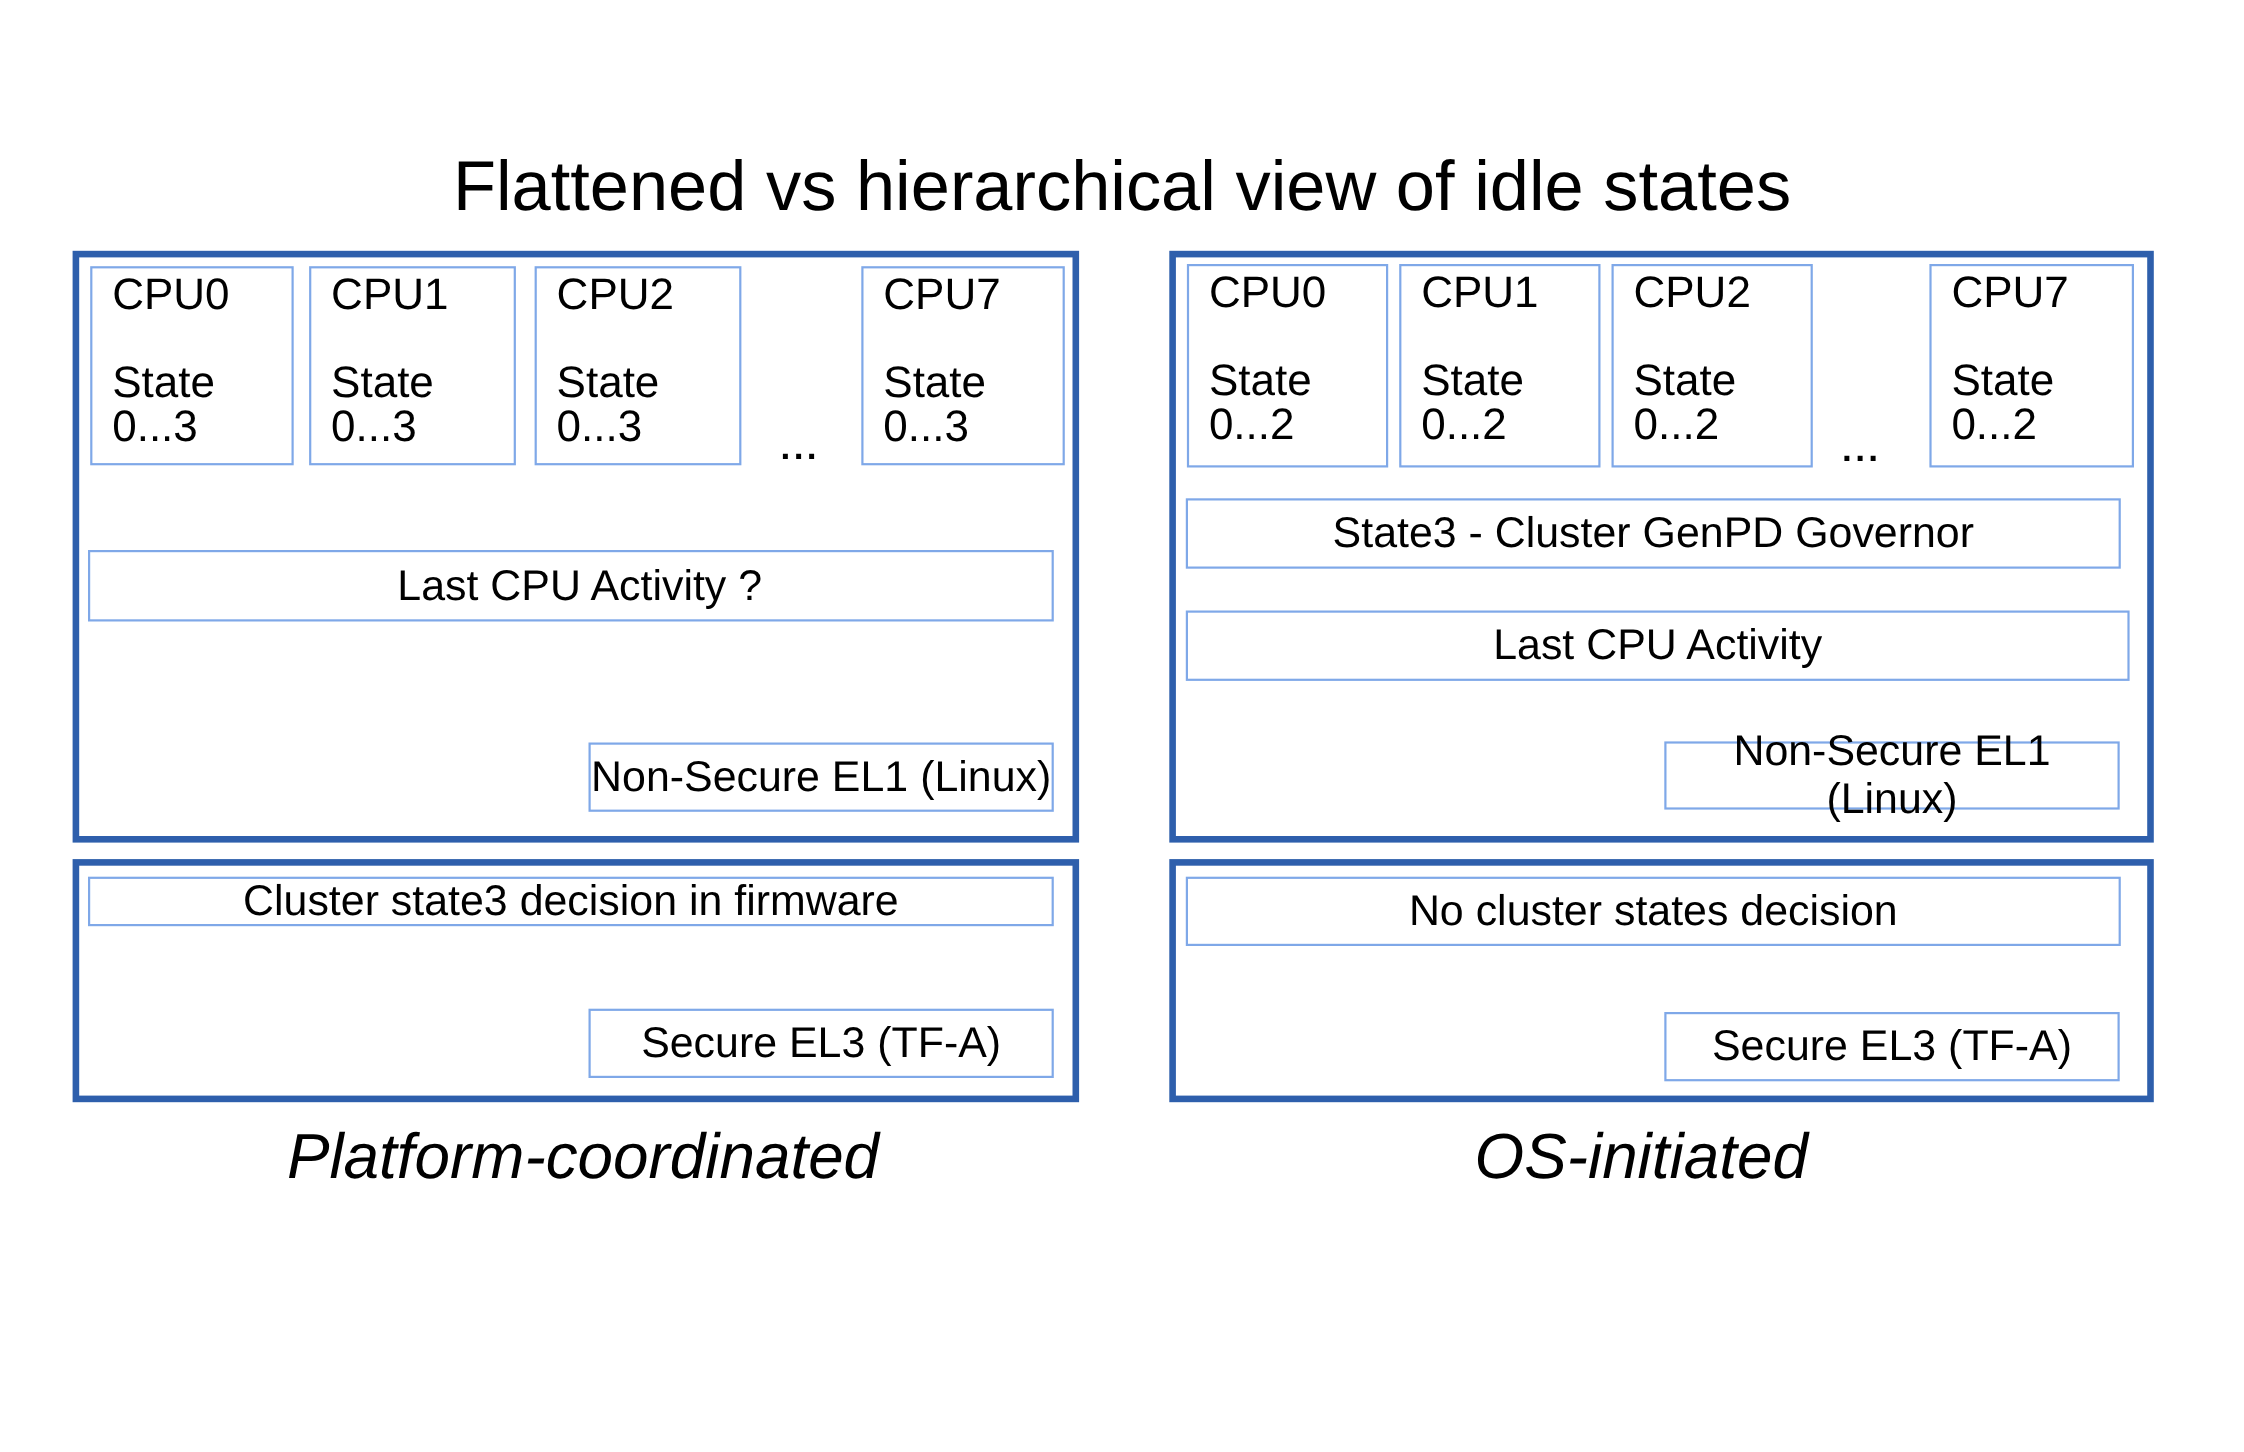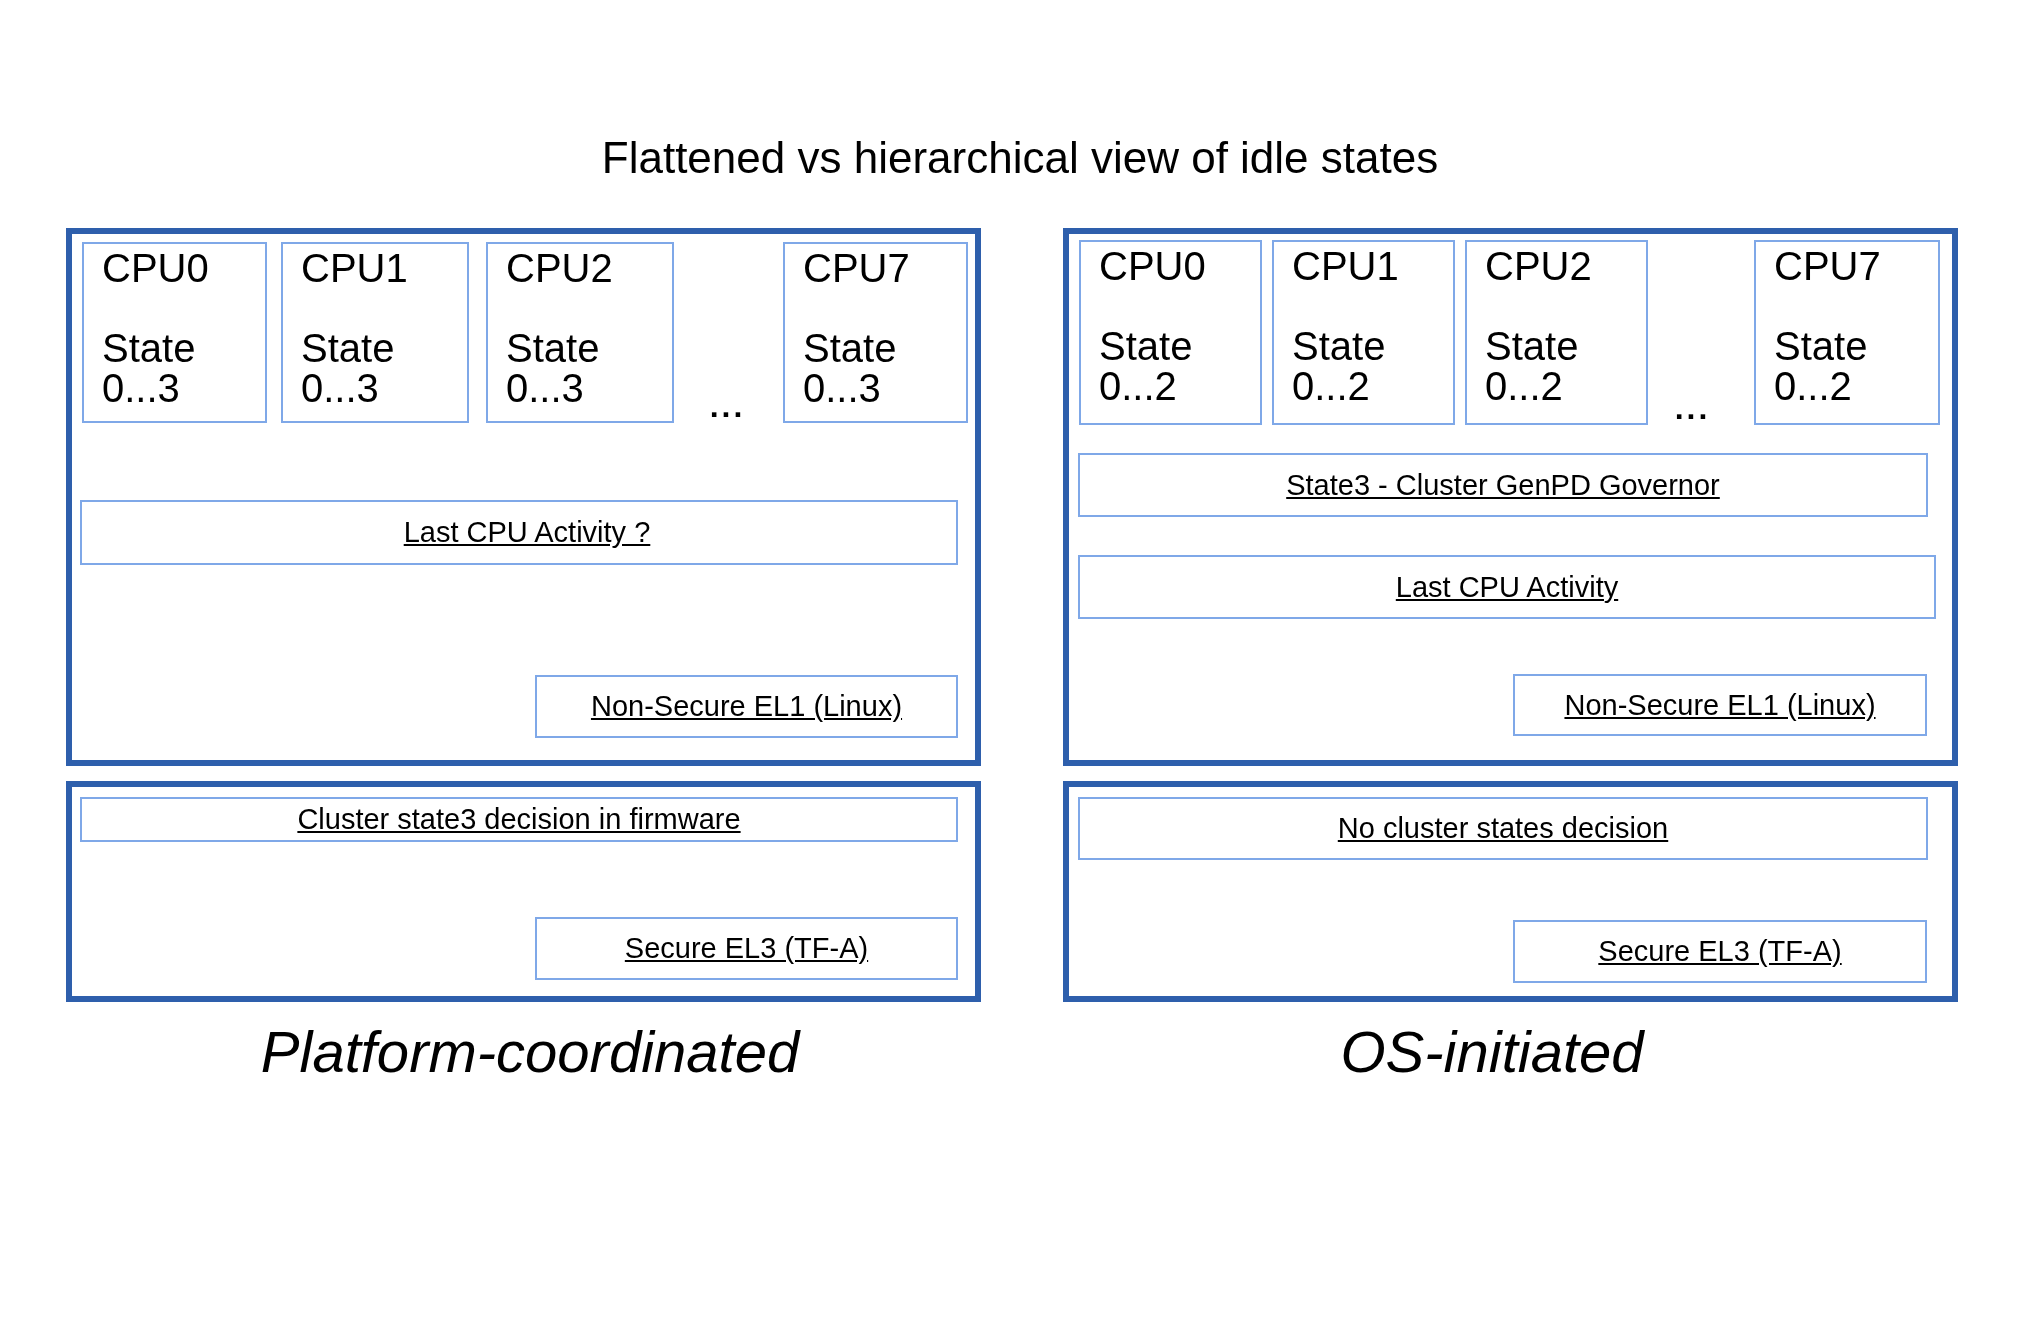--- a/index.html
+++ b/index.html
@@ -9,29 +9,29 @@
     --ink:#000000;
   }
   html,body{margin:0;padding:0;background:var(--bg);}
   body{
     width:2040px;height:1320px;position:relative;overflow:hidden;
     font-family:"Liberation Sans","DejaVu Sans",sans-serif;color:var(--ink);
   }
   .abs{position:absolute;box-sizing:border-box;}
   .title{
     left:0;top:134px;width:2040px;text-align:center;
-    font-size:44px;line-height:1.1;letter-spacing:0;
+    font-size:64px;line-height:1.1;letter-spacing:0;
   }
   .outer-box{
     border:6px solid var(--outer-border);background:var(--bg);
   }
   .inner-box{
     border:2px solid var(--inner-border);background:var(--bg);
     display:flex;align-items:center;justify-content:center;
-    font-size:29px;text-align:center;text-decoration:underline;
+    font-size:39px;text-align:center;
   }
   .cpu-box{
     border:2px solid var(--inner-border);background:var(--bg);
     font-size:40px;line-height:40px;padding:4px 0 0 18px;
   }
   .cpu-name{margin-bottom:40px;}
   .dots{
     font-size:32px;font-weight:bold;letter-spacing:3px;text-align:center;
   }
   .caption{

